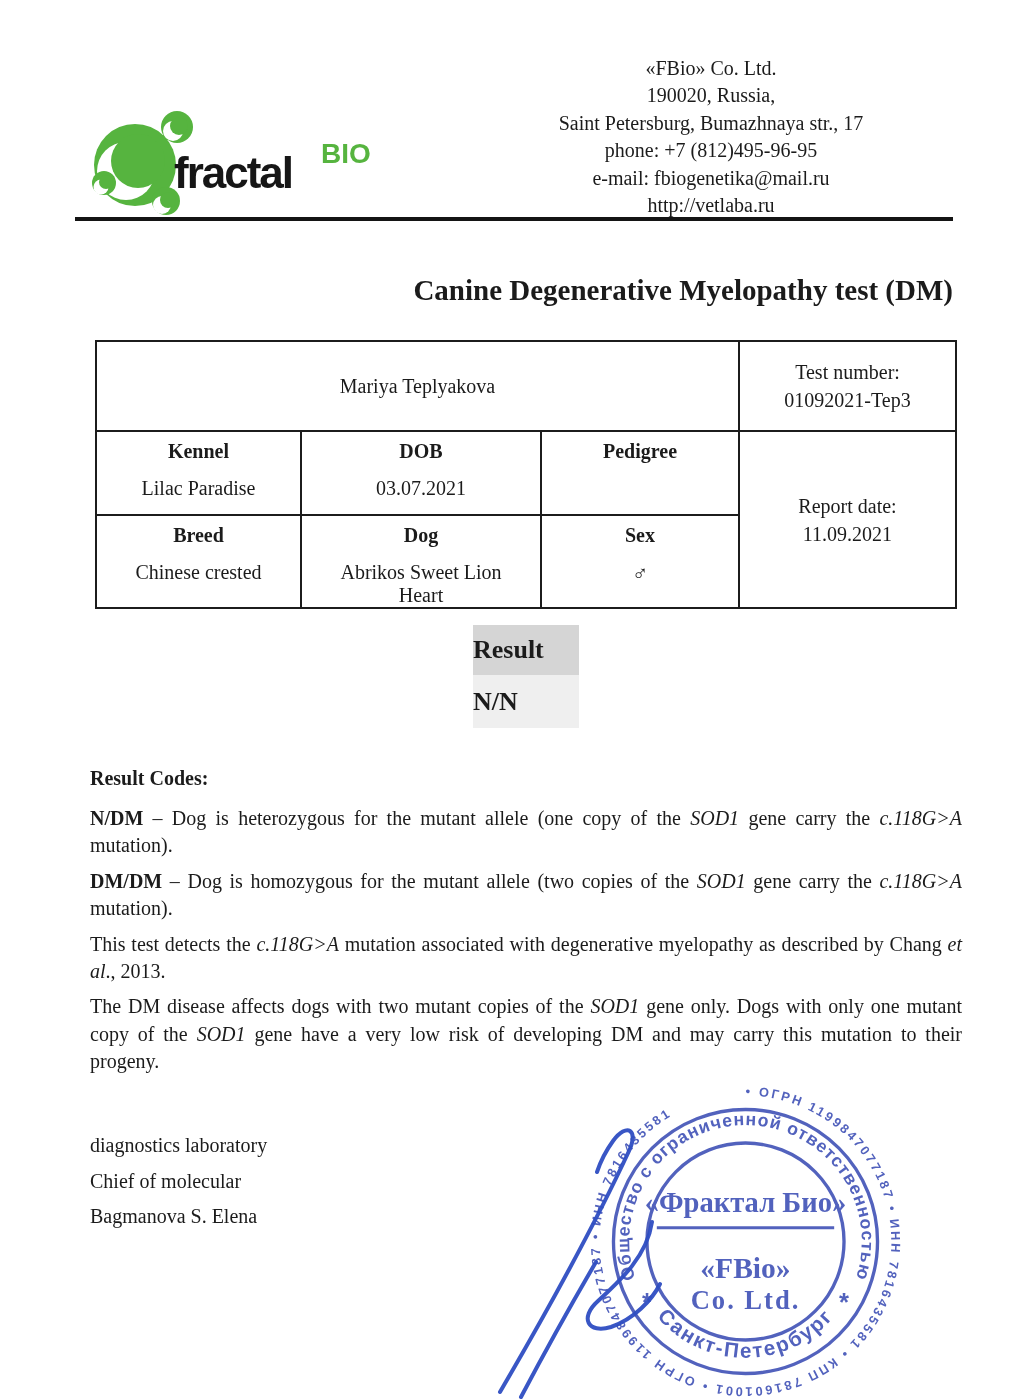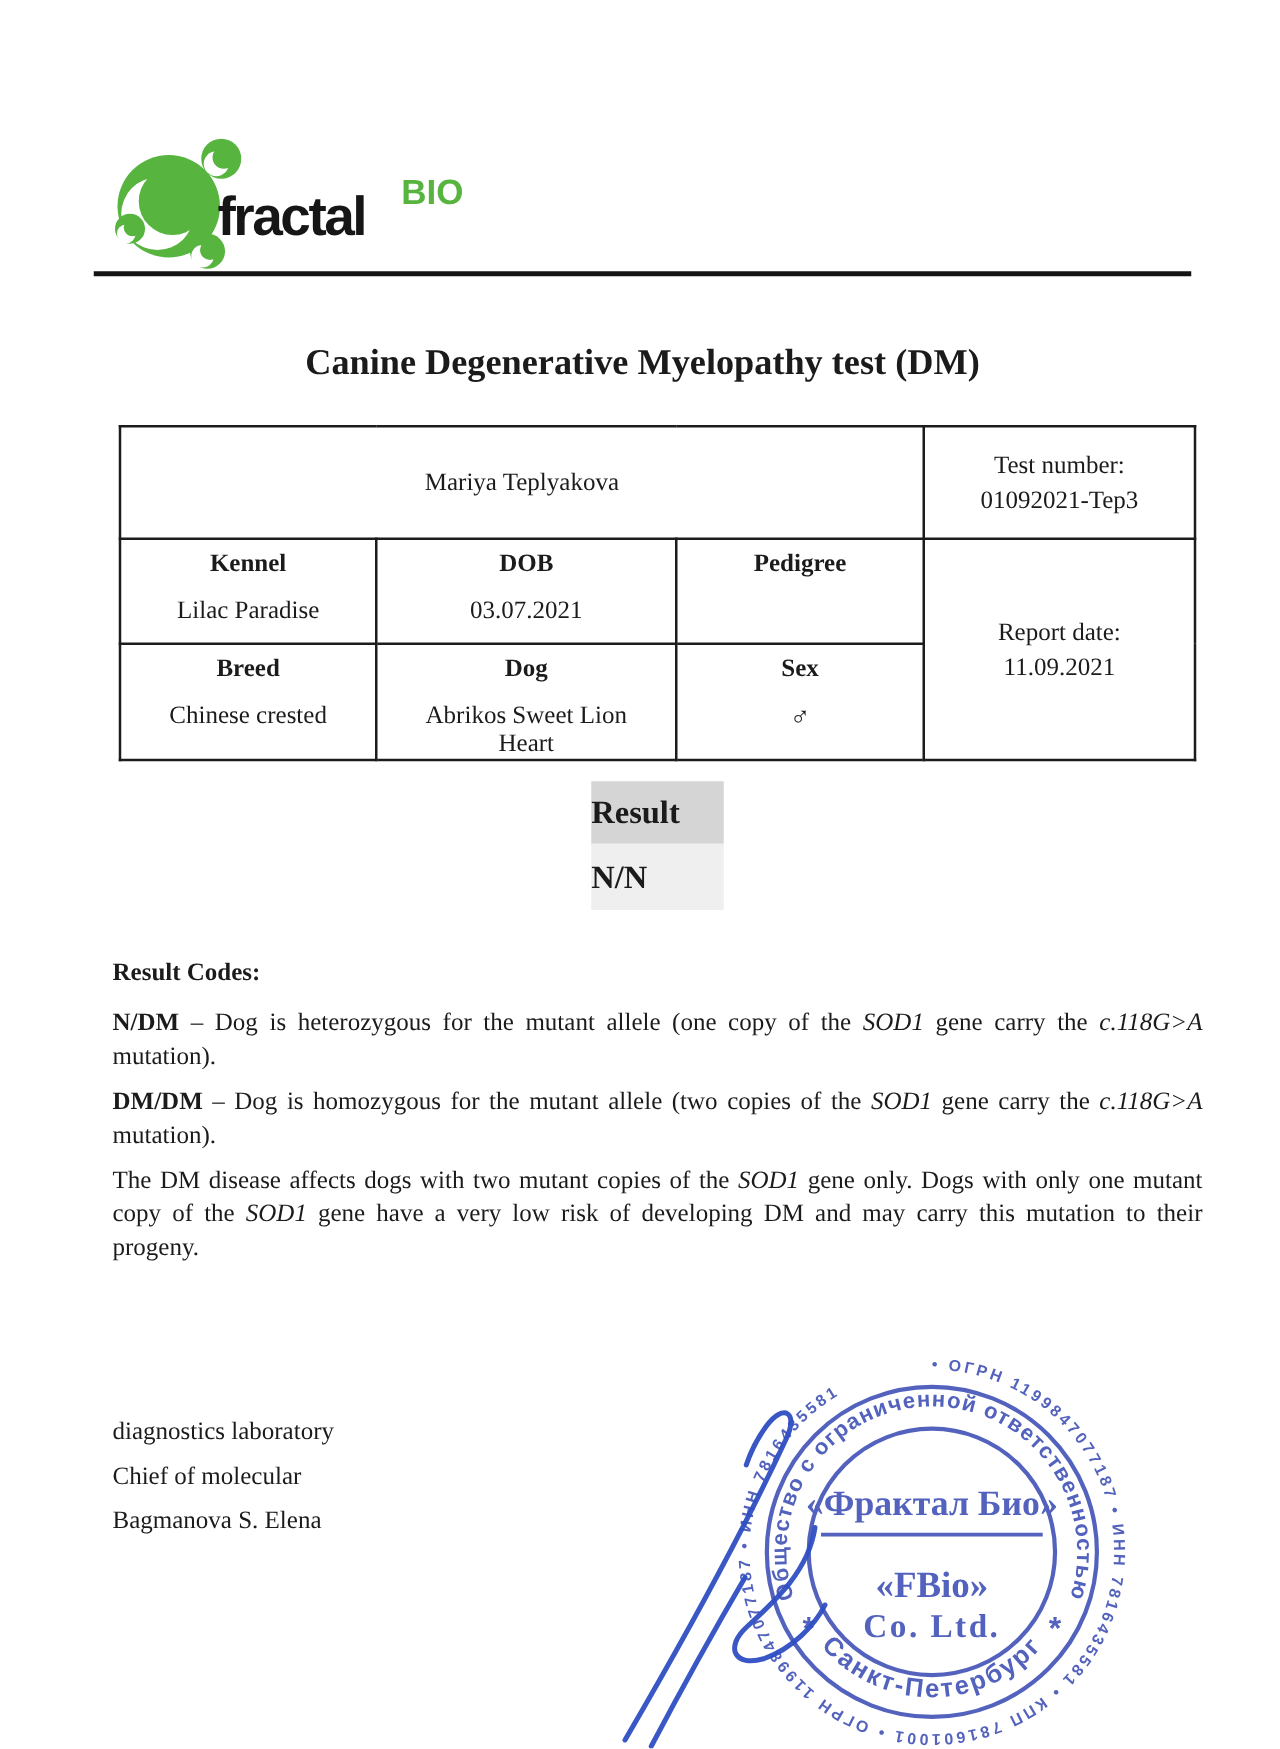--- a/index.html
+++ b/index.html
@@ -10,21 +10,21 @@
   .org-ru{position:absolute;left:150px;top:50px;width:338px;text-align:right;
           font-family:"Liberation Sans",sans-serif;font-weight:bold;font-size:27px;line-height:35px;color:#151515;}
   .logo-svg{position:absolute;left:88px;top:108px;width:300px;height:120px;}
   .logo-word{font-family:"Liberation Sans",sans-serif;font-weight:600;font-size:44px;letter-spacing:-2px;fill:#161616;}
   .logo-sup{font-family:"Liberation Sans",sans-serif;font-weight:bold;font-size:28px;fill:#56b43f;}
   .addr{position:absolute;left:465px;top:55px;width:492px;text-align:center;
         font-size:20px;line-height:27.4px;}
   .rule{position:absolute;left:75px;top:217px;width:878px;height:4px;background:#141414;}
 
   
-  .doc-title{position:absolute;left:75px;top:274px;width:878px;text-align:center;
+  .doc-title{position:absolute;left:75px;top:274px;width:878px;text-align:right;
              font-size:29px;font-weight:bold;}
 
   
   table.info{position:absolute;left:95px;top:340px;width:860px;border-collapse:collapse;table-layout:fixed;}
   table.info td{border:2px solid #1c1c1c;padding:0;font-size:20px;text-align:center;vertical-align:top;}
   table.info td.vmid{vertical-align:middle;}
   .cellcol{display:flex;flex-direction:column;align-items:center;gap:14px;padding-top:8px;}
   .lbl{font-weight:bold;}
   .twoline{line-height:28px;}
   .sex-glyph{font-size:22px;}
@@ -84,20 +84,28 @@
       <circle cx="74" cy="97" r="9" fill="#ffffff"></circle>
       <circle cx="80" cy="92" r="8" fill="#56b43f"></circle>
       <circle cx="16" cy="75" r="12" fill="#56b43f"></circle>
       <circle cx="13" cy="79" r="7.5" fill="#ffffff"></circle>
       <circle cx="18" cy="74" r="7" fill="#56b43f"></circle>
     </g>
     <text x="86" y="80" class="logo-word">fractal</text>
     <text x="233" y="55" class="logo-sup">BIO</text>
   </svg>
 
+  <div class="addr">
+    <div>«FBio» Co. Ltd.</div>
+    <div>190020, Russia,</div>
+    <div>Saint Petersburg, Bumazhnaya str., 17</div>
+    <div>phone: +7 (812)495-96-95</div>
+    <div>e-mail: fbiogenetika@mail.ru</div>
+    <div>http://vetlaba.ru</div>
+  </div>
 
   <div class="rule"></div>
 
   <div class="doc-title">Canine Degenerative Myelopathy test (DM)</div>
 
   <table class="info">
     <colgroup>
       <col style="width:205px">
         <col style="width:240px">
         <col style="width:198px">
@@ -166,20 +174,21 @@
 
   <div class="result-box">
     <div class="result-head">Result</div>
     <div class="result-val">N/N</div>
   </div>
 
   <div class="codes">
     <h3>Result Codes:</h3>
     <p><span class="b">N/DM</span><span> – Dog is heterozygous for the mutant allele (one copy of the </span><span class="i">SOD1</span><span> gene carry the </span><span class="i">c.118G&gt;A</span><span> mutation).</span></p>
     <p><span class="b">DM/DM</span><span> – Dog is homozygous for the mutant allele (two copies of the </span><span class="i">SOD1</span><span> gene carry the </span><span class="i">c.118G&gt;A</span><span> mutation).</span></p>
+    <p><span>This test detects the </span><span class="i">c.118G&gt;A</span><span> mutation associated with degenerative myelopathy as described by Chang </span><span class="i">et al</span><span>., 2013.</span></p>
     <p><span>The DM disease affects dogs with two mutant copies of the </span><span class="i">SOD1</span><span> gene only. Dogs with only one mutant copy of the </span><span class="i">SOD1</span><span> gene have a very low risk of developing DM and may carry this mutation to their progeny.</span></p>
   </div>
 
   <div class="signoff">
     <div>diagnostics laboratory</div>
     <div>Chief of molecular</div>
     <div>Bagmanova S. Elena</div>
   </div>
 
   <svg class="stamp" viewBox="0 0 340 340" aria-hidden="true">

